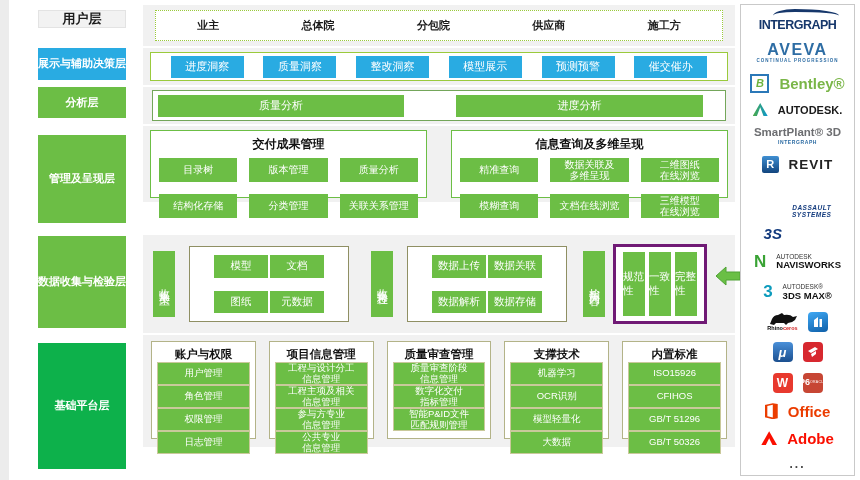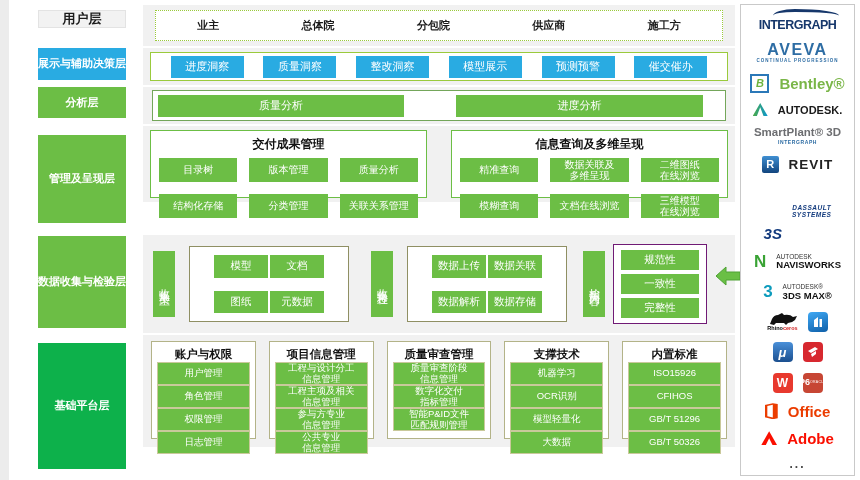--- a/index.html
+++ b/index.html
@@ -36,22 +36,22 @@
   .mtitle{text-align:center;font-weight:bold;font-size:12px;color:#111;margin-bottom:5px;}
   .mgrid{flex:1;display:grid;grid-template-columns:repeat(3,1fr);column-gap:12px;row-gap:12px;}
   .gbtn{background:#6cbe45;color:#fff;font-size:10px;display:flex;align-items:center;justify-content:center;
         text-align:center;white-space:pre-line;line-height:1.15;min-height:24px;}
   #band-collect{top:235px;height:98px;display:flex;align-items:center;}
   .vlabel{width:22px;height:66px;background:#6cbe45;color:#fff;font-size:11px;writing-mode:vertical-rl;
           text-orientation:upright;display:flex;align-items:center;justify-content:center;letter-spacing:2px;}
   .cbox{background:#fff;border:1px solid #8f8f63;box-sizing:border-box;}
   .grid4{width:160px;height:76px;display:grid;grid-template-columns:1fr 1fr;column-gap:2px;row-gap:13px;padding:8px 24px;}
   .cbtn{background:#6cbe45;color:#fff;font-size:10.5px;display:flex;align-items:center;justify-content:center;}
-  .checkcol{width:94px;height:80px;background:#fff;border:1px solid #701a75;box-sizing:border-box;
-            display:flex;flex-direction:column;gap:4px;padding:5px 7px;}
+  .checkcol{width:94px;height:80px;background:#fff;border:3px solid #701a75;box-sizing:border-box;
+            display:flex;flex-direction:row;gap:4px;padding:5px 7px;}
   .checkcol .cbtn{flex:1;}
   .ml10{margin-left:10px;}.ml14{margin-left:14px;}.ml22{margin-left:22px;}.ml16{margin-left:16px;}.ml8{margin-left:8px;}
   #flow-arrow{position:absolute;left:715px;top:265px;}
   #band-platform{top:335px;height:112px;padding:6px 8px 8px;display:flex;gap:13px;}
   .pcol{flex:1;background:#fff;border:1px solid #b3b388;box-sizing:border-box;padding:5px 5px 7px;
         display:flex;flex-direction:column;justify-content:space-between;}
   .ptitle{text-align:center;font-weight:bold;font-size:11.5px;color:#111;}
   .pbtn{background:#6cbe45;border:1px solid #c9c99b;color:#fff;font-size:9.5px;min-height:21px;display:flex;
         align-items:center;justify-content:center;text-align:center;white-space:pre-line;line-height:1.15;}
   

